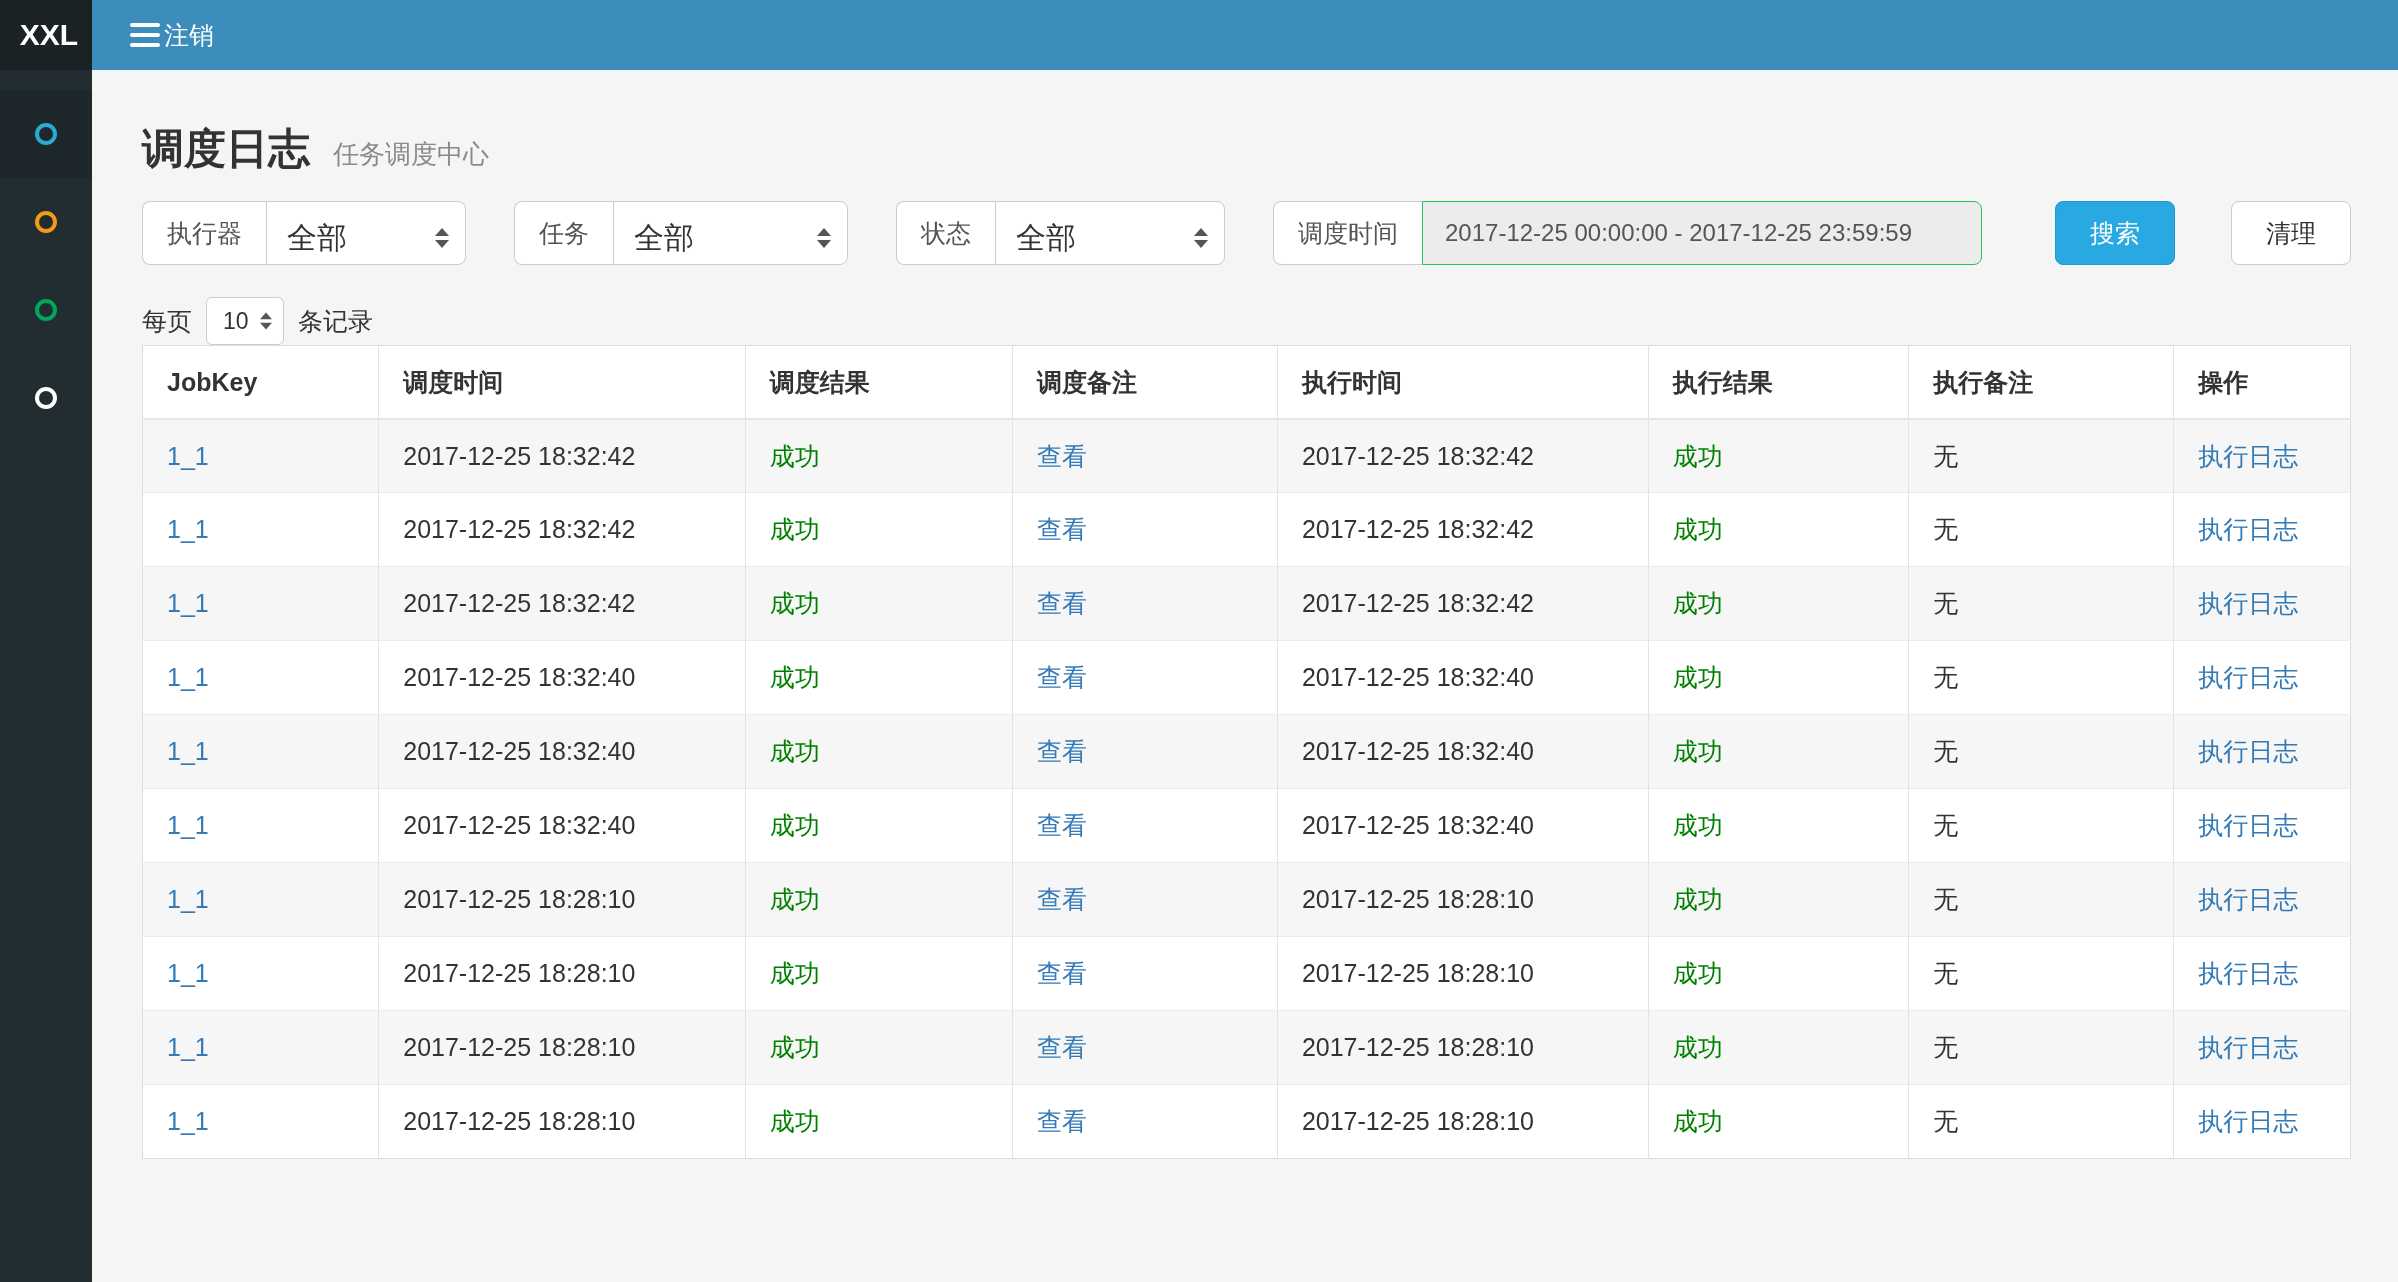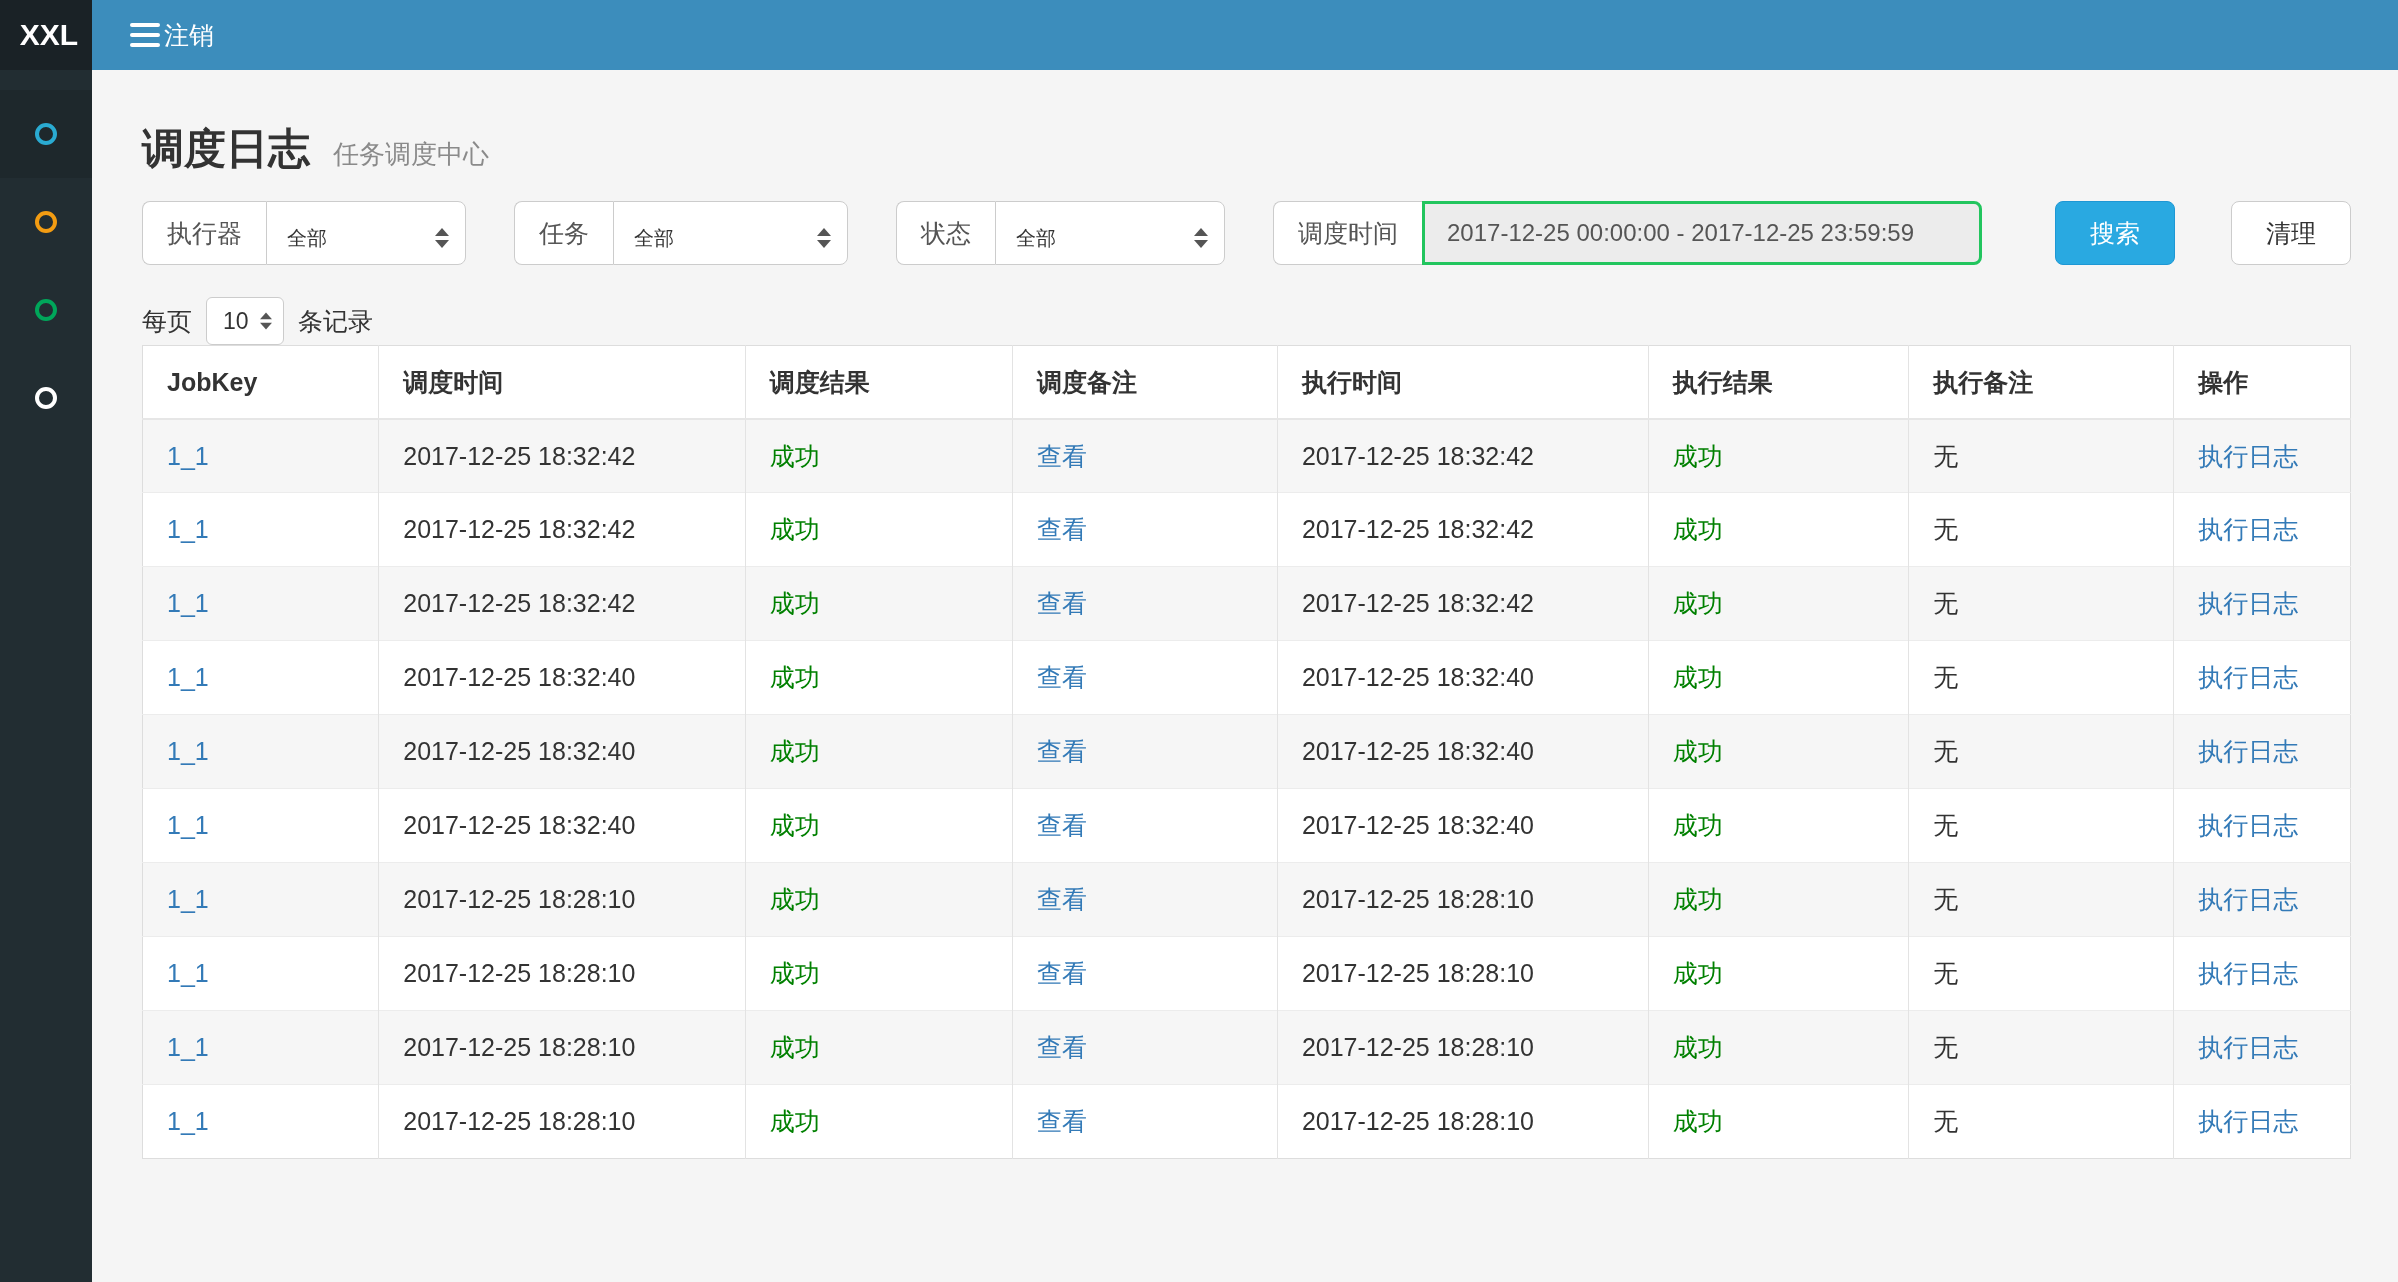--- a/index.html
+++ b/index.html
@@ -32,30 +32,30 @@
   .page-header{margin:0 0 28px 0;line-height:1.15;}
   .page-title{font-size:42px;font-weight:700;color:#333;}
   .page-subtitle{font-size:26px;font-weight:400;color:#8a8a8a;margin-left:14px;}
 
   
   .filters{display:flex;align-items:center;}
   .input-group{display:flex;align-items:stretch;height:64px;margin-right:48px;}
   .addon{display:flex;align-items:center;padding:0 24px;background:#fff;border:1px solid #ccc;
     border-right:none;border-radius:8px 0 0 8px;font-size:25px;color:#555;white-space:nowrap;}
   .select{display:flex;align-items:center;justify-content:space-between;background:#fff;
-    border:1px solid #ccc;border-radius:0 8px 8px 0;padding:10px 16px 0 20px;font-size:20px;color:#333;cursor:pointer;}
+    border:1px solid #ccc;border-radius:0 8px 8px 0;padding:10px 16px 0 20px;font-size:30px;color:#333;cursor:pointer;}
   .sel-executor{width:200px;}
   .sel-job{width:235px;}
   .sel-status{width:230px;}
   .sel-arrows{display:flex;flex-direction:column;gap:4px;margin-left:14px;}
   .caret-up{width:0;height:0;border-left:7px solid transparent;border-right:7px solid transparent;border-bottom:8px solid #555;}
   .caret-down{width:0;height:0;border-left:7px solid transparent;border-right:7px solid transparent;border-top:8px solid #555;}
   .time-group{margin-right:0;}
   .time-input{width:560px;display:flex;align-items:center;padding:0 22px;background:#ececec;
-    border:3px solid #22c55e;border-radius:0 8px 8px 0;font-size:24px;color:#555;white-space:nowrap;cursor:text;}
+    border:1px solid #22c55e;border-radius:0 8px 8px 0;font-size:24px;color:#555;white-space:nowrap;cursor:text;}
   .btn{height:64px;font-size:25px;border-radius:8px;padding:0 34px;cursor:pointer;
     font-family:"Liberation Sans","DejaVu Sans",sans-serif;}
   .btn-search{margin-left:auto;background:var(--search-btn-bg);border:1px solid var(--search-btn-border);color:#fff;}
   .btn-clear{margin-left:56px;background:#fff;border:1px solid #ccc;color:#333;}
 
   
   .pagesize-row{display:flex;align-items:center;margin-top:32px;font-size:25px;color:#333;}
   .sel-pagesize{width:78px;height:48px;border-radius:6px;margin:0 14px;padding:0 10px 0 16px;font-size:23px;}
   .sel-pagesize .sel-arrows{margin-left:8px;transform:scale(0.85);}
 

